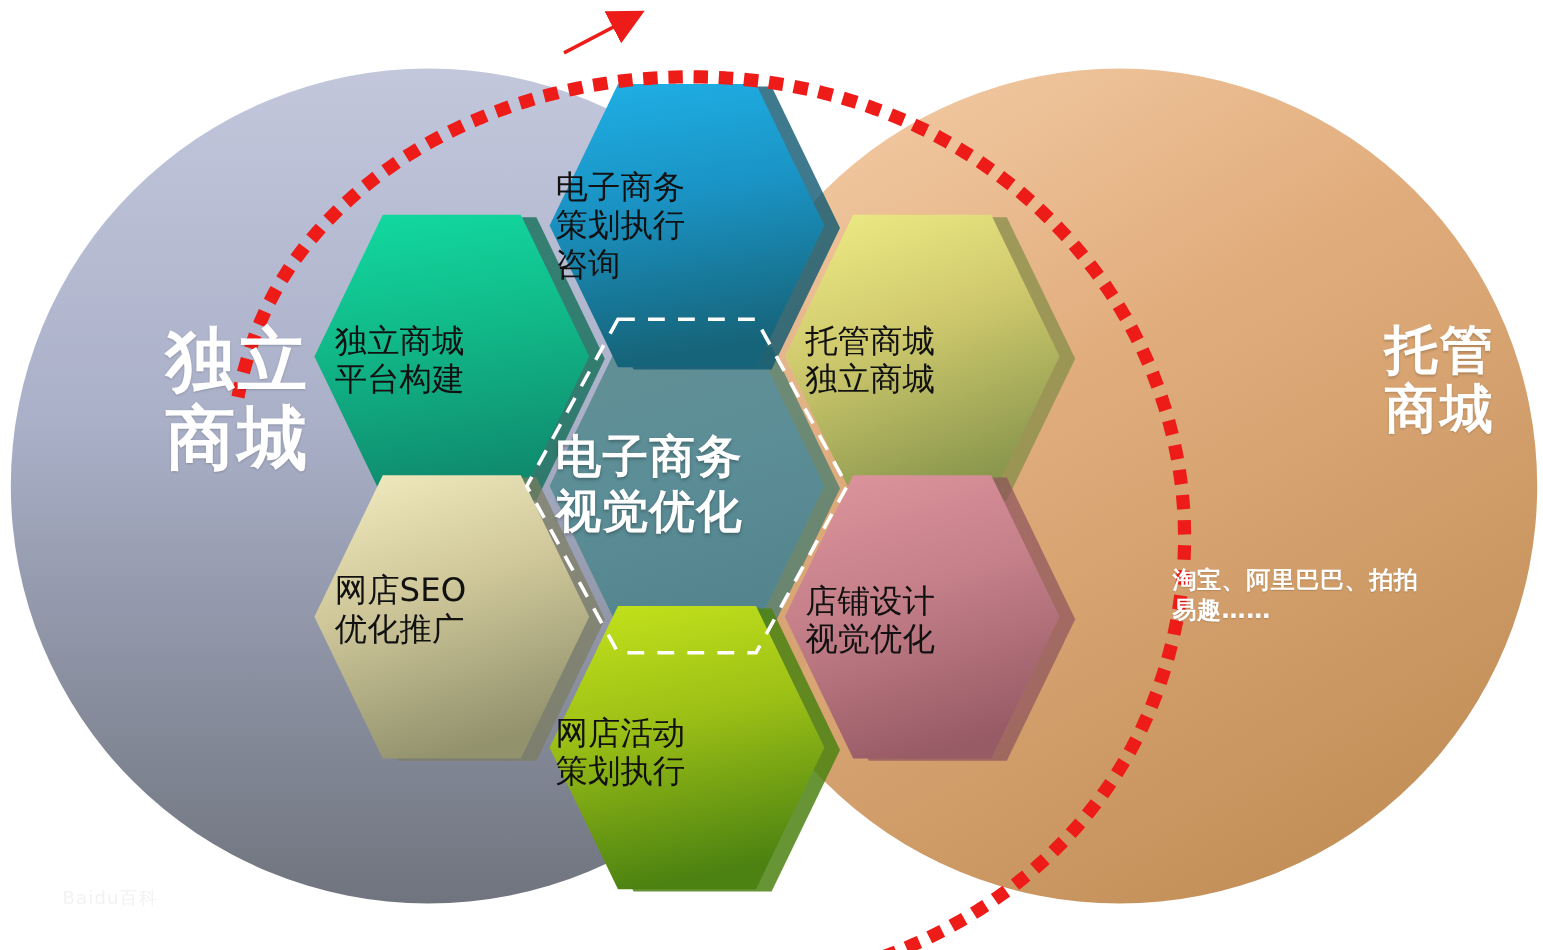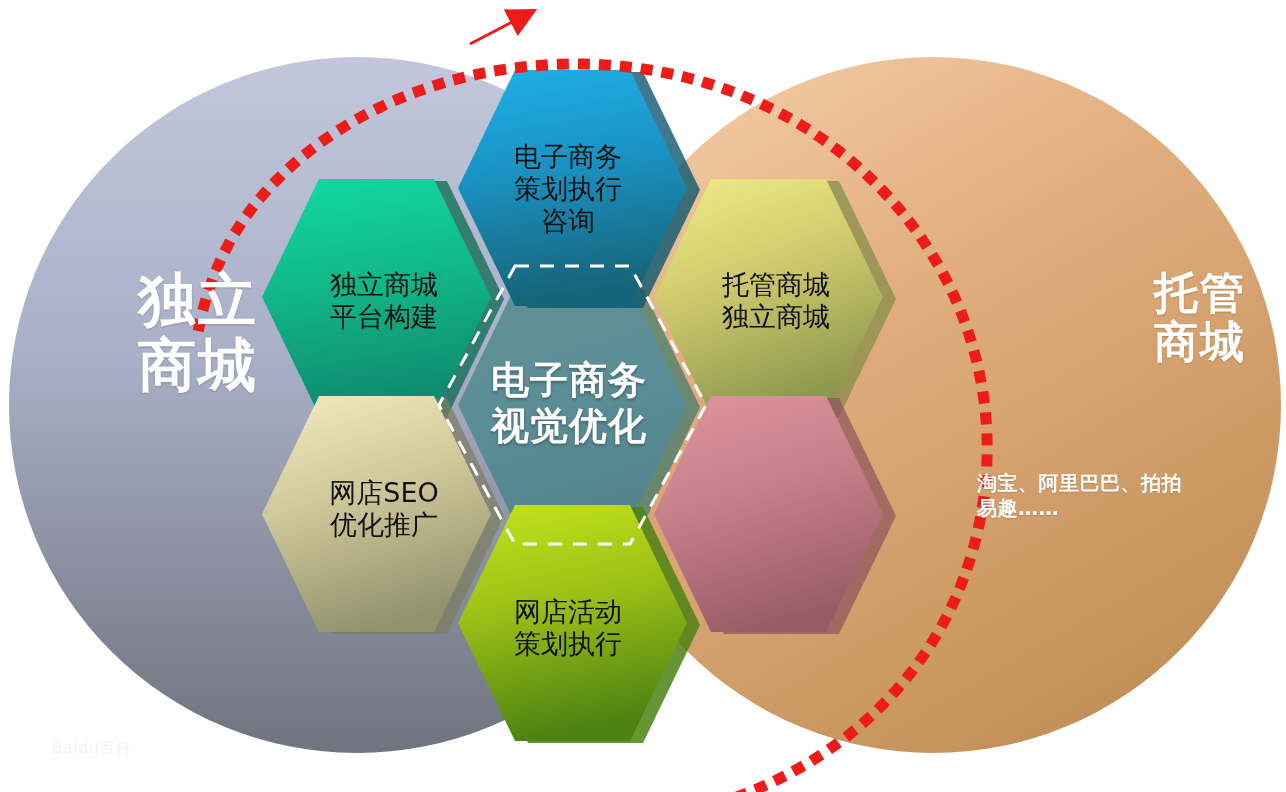--- a/index.html
+++ b/index.html
@@ -58,21 +58,20 @@
     line-height: 1.25;
     letter-spacing: 0.5px;
     text-shadow: 0 1px 1px rgba(0,0,0,0.15);
     margin-top: 15px;
   }
   #right-circle-sub .ln { display: block; }
 
   
   .hex-label {
     position: absolute;
-    text-align: center;
     color: #111111;
     font-size: 27px;
     line-height: 1.18;
     width: 210px;
   }
   .hex-label .ln { display: block; white-space: nowrap; }
   .hex-label.center-label {
     color: #ffffff;
     font-weight: bold;
     font-size: 38px;
@@ -243,20 +242,24 @@
   <div class="hex-label ovl" id="hex-ur-label">
     <span class="ln">托管商城</span>
     <span class="ln">独立商城</span>
   </div>
 
   <div class="hex-label ovl" id="hex-ll-label">
     <span class="ln">网店SEO</span>
     <span class="ln">优化推广</span>
   </div>
 
+  <div class="hex-label ovl" id="hex-lr-label">
+    <span class="ln">店铺设计</span>
+    <span class="ln">视觉优化</span>
+  </div>
 
   <div class="hex-label ovl" id="hex-bottom-label">
     <span class="ln">网店活动</span>
     <span class="ln">策划执行</span>
   </div>
 
   <div class="hex-label center-label ovl" id="hex-center-label">
     <span class="ln">电子商务</span>
     <span class="ln">视觉优化</span>
   </div>

